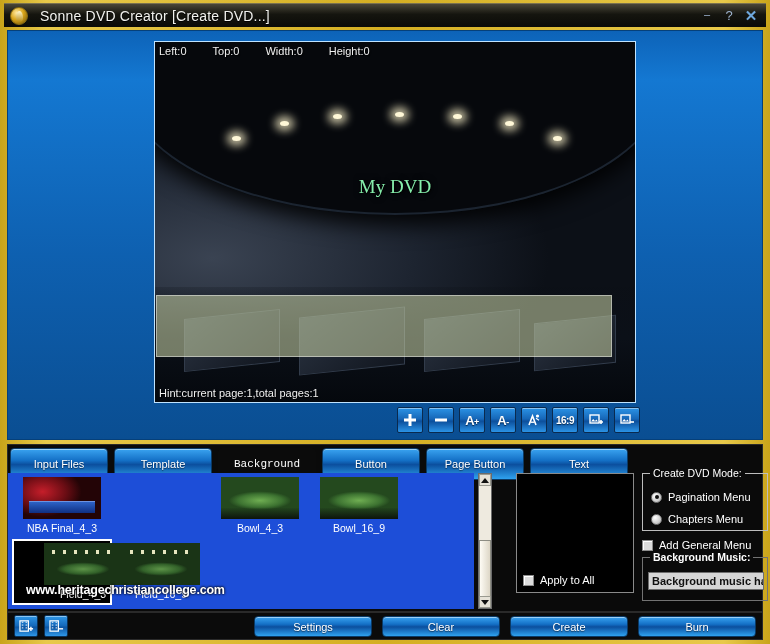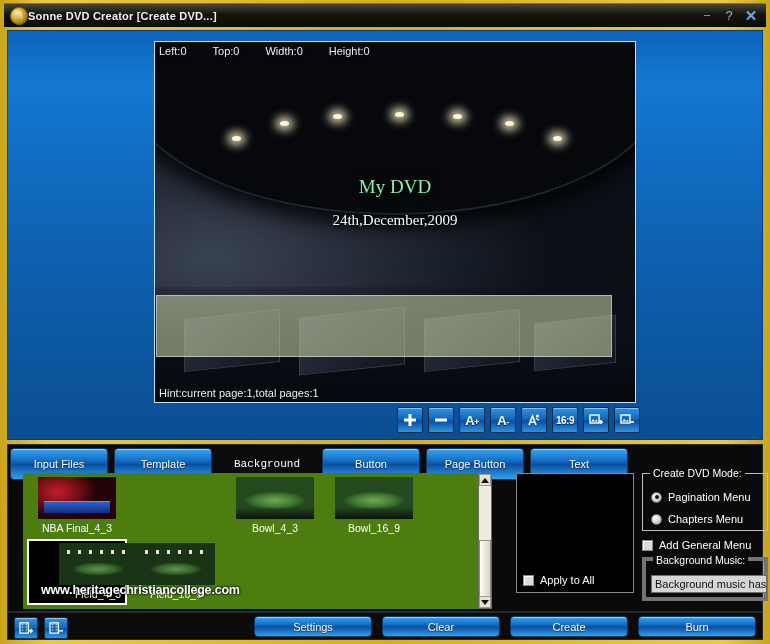--- a/index.html
+++ b/index.html
@@ -28,21 +28,21 @@
     background:radial-gradient(circle at 35% 30%, #ffe9a0 0%, #d8a419 45%, #6b4f08 100%);
     border:1px solid #8a6c10;
     position:relative;
   }
   #app-icon:after{
     content:""; position:absolute; left:5px; top:3px; width:7px; height:11px;
     border-radius:50%/60% 60% 40% 40%;
     background:linear-gradient(to bottom,#fff8d0,#b98c12);
   }
   #title-text {
-    color:#f2f2ee; font-size:11px; font-weight:bold; margin-left:0;
+    color:#f2f2ee; font-size:14px; font-weight:normal; margin-left:12px;
     letter-spacing:.2px; text-shadow:0 1px 0 #000;
   }
   .sysbtn {
     color:#9fb4cf; font-size:13px; width:22px; text-align:center;
     line-height:20px; cursor:default; user-select:none;
   }
   #sysbtns { position:absolute; right:4px; top:2px; display:flex; }
   #sysbtn-close { color:#6fa8dd; font-weight:bold; font-size:15px; }
   #sysbtn-min { font-size:11px; position:relative; top:-2px; }
 
@@ -147,22 +147,22 @@
     box-shadow:inset 0 1px 0 rgba(255,255,255,.5);
     cursor:pointer; text-shadow:0 1px 1px rgba(0,0,0,.5);
   }
   .tab.active {
     background:#0b0b0b; border:1px solid #0b0b0b; box-shadow:none;
     color:#ffffff; text-shadow:none;font-family:Liberation Mono, monospace;
   }
 
   
   #thumbs {
-    position:absolute; left:15px; top:28px; width:466px; height:136px;
-    background:#4d7c0f; overflow:hidden;
+    position:absolute; left:0; top:28px; width:466px; height:136px;
+    background:#1d4ed8; overflow:hidden;
   }
   .thumb {
     position:absolute; width:96px; height:62px; padding:2px;
     display:flex; flex-direction:column; align-items:center;
   }
   .thumb .img { width:78px; height:42px; border:0; }
   .thumb .cap { color:#ffffff; font-size:10.5px; margin-top:3px; white-space:nowrap; }
   .thumb.selected { outline:2px solid #ffffff; background:#000;padding-left:44px; }
   .img-nba {
     background:
@@ -252,34 +252,35 @@
     border:1px solid #7d7d7d; position:relative;
   }
   .radio.on:after{
     content:""; position:absolute; left:2.5px; top:2.5px; width:4px; height:4px;
     border-radius:50%; background:#101010;
   }
   .radio-label { color:#ffffff; font-size:11px; }
   #general-row { position:absolute; left:634px; top:94px; display:flex; align-items:center; gap:6px; }
   #music-group {
     position:absolute; left:634px; top:112px; width:126px; height:44px;
-    border:4px solid #737373;
+    border:1px solid #737373;
+    font-weight:bold;
   }
   #music-input {
     position:absolute; left:5px; top:14px; width:116px; height:18px;
     background:#d6d6d6; border:1px solid #6e6e6e;
     color:#111; font-size:11px; padding:1px 3px; overflow:hidden;
     white-space:nowrap; line-height:15px;
   }
 
   
   #bottombar {
     position:absolute; left:7px; top:612px; width:756px; height:28px;
     background:#0b0b0b; border:1px solid #2a2a2a;
-    display:flex; align-items:flex-end;
+    display:flex; align-items:center;
   }
   .pagebtn {
     width:24px; height:22px; margin-left:6px; border:1px solid #0a3158;
     background:linear-gradient(to bottom,#2e97e8 0%,#1569bb 48%,#0d55a2 56%,#2e97e8 100%);
     border-radius:2px; display:flex; align-items:center; justify-content:center;
     cursor:pointer; box-shadow:inset 0 1px 0 rgba(255,255,255,.45);
   }
   #action-buttons { position:absolute; right:6px; top:3px; display:flex; gap:10px; }
   .actbtn {
     width:118px; height:21px; border-radius:4px; border:1px solid #0a3a66;
@@ -318,21 +319,20 @@
         <div class="floodlight" style="left:83%;top:26%"></div>
         <div id="lower-bowl">
           <div class="seatblock" style="left:6%;top:24%;width:20%;height:46%"></div>
           <div class="seatblock" style="left:30%;top:22%;width:22%;height:50%"></div>
           <div class="seatblock" style="left:56%;top:24%;width:20%;height:46%"></div>
           <div class="seatblock" style="left:79%;top:28%;width:17%;height:42%"></div>
         </div>
       </div>
       <div id="sel-band"></div>
       <div id="dvd-title">My DVD</div>
-      <div id="dvd-date">24th,December,2009</div>
 
       <div id="coords">
         <span>Left:0</span>
         <span>Top:0</span>
         <span>Width:0</span>
         <span>Height:0</span>
       </div>
       <div id="hint">Hint:current page:1,total pages:1</div>
     </div>
 

